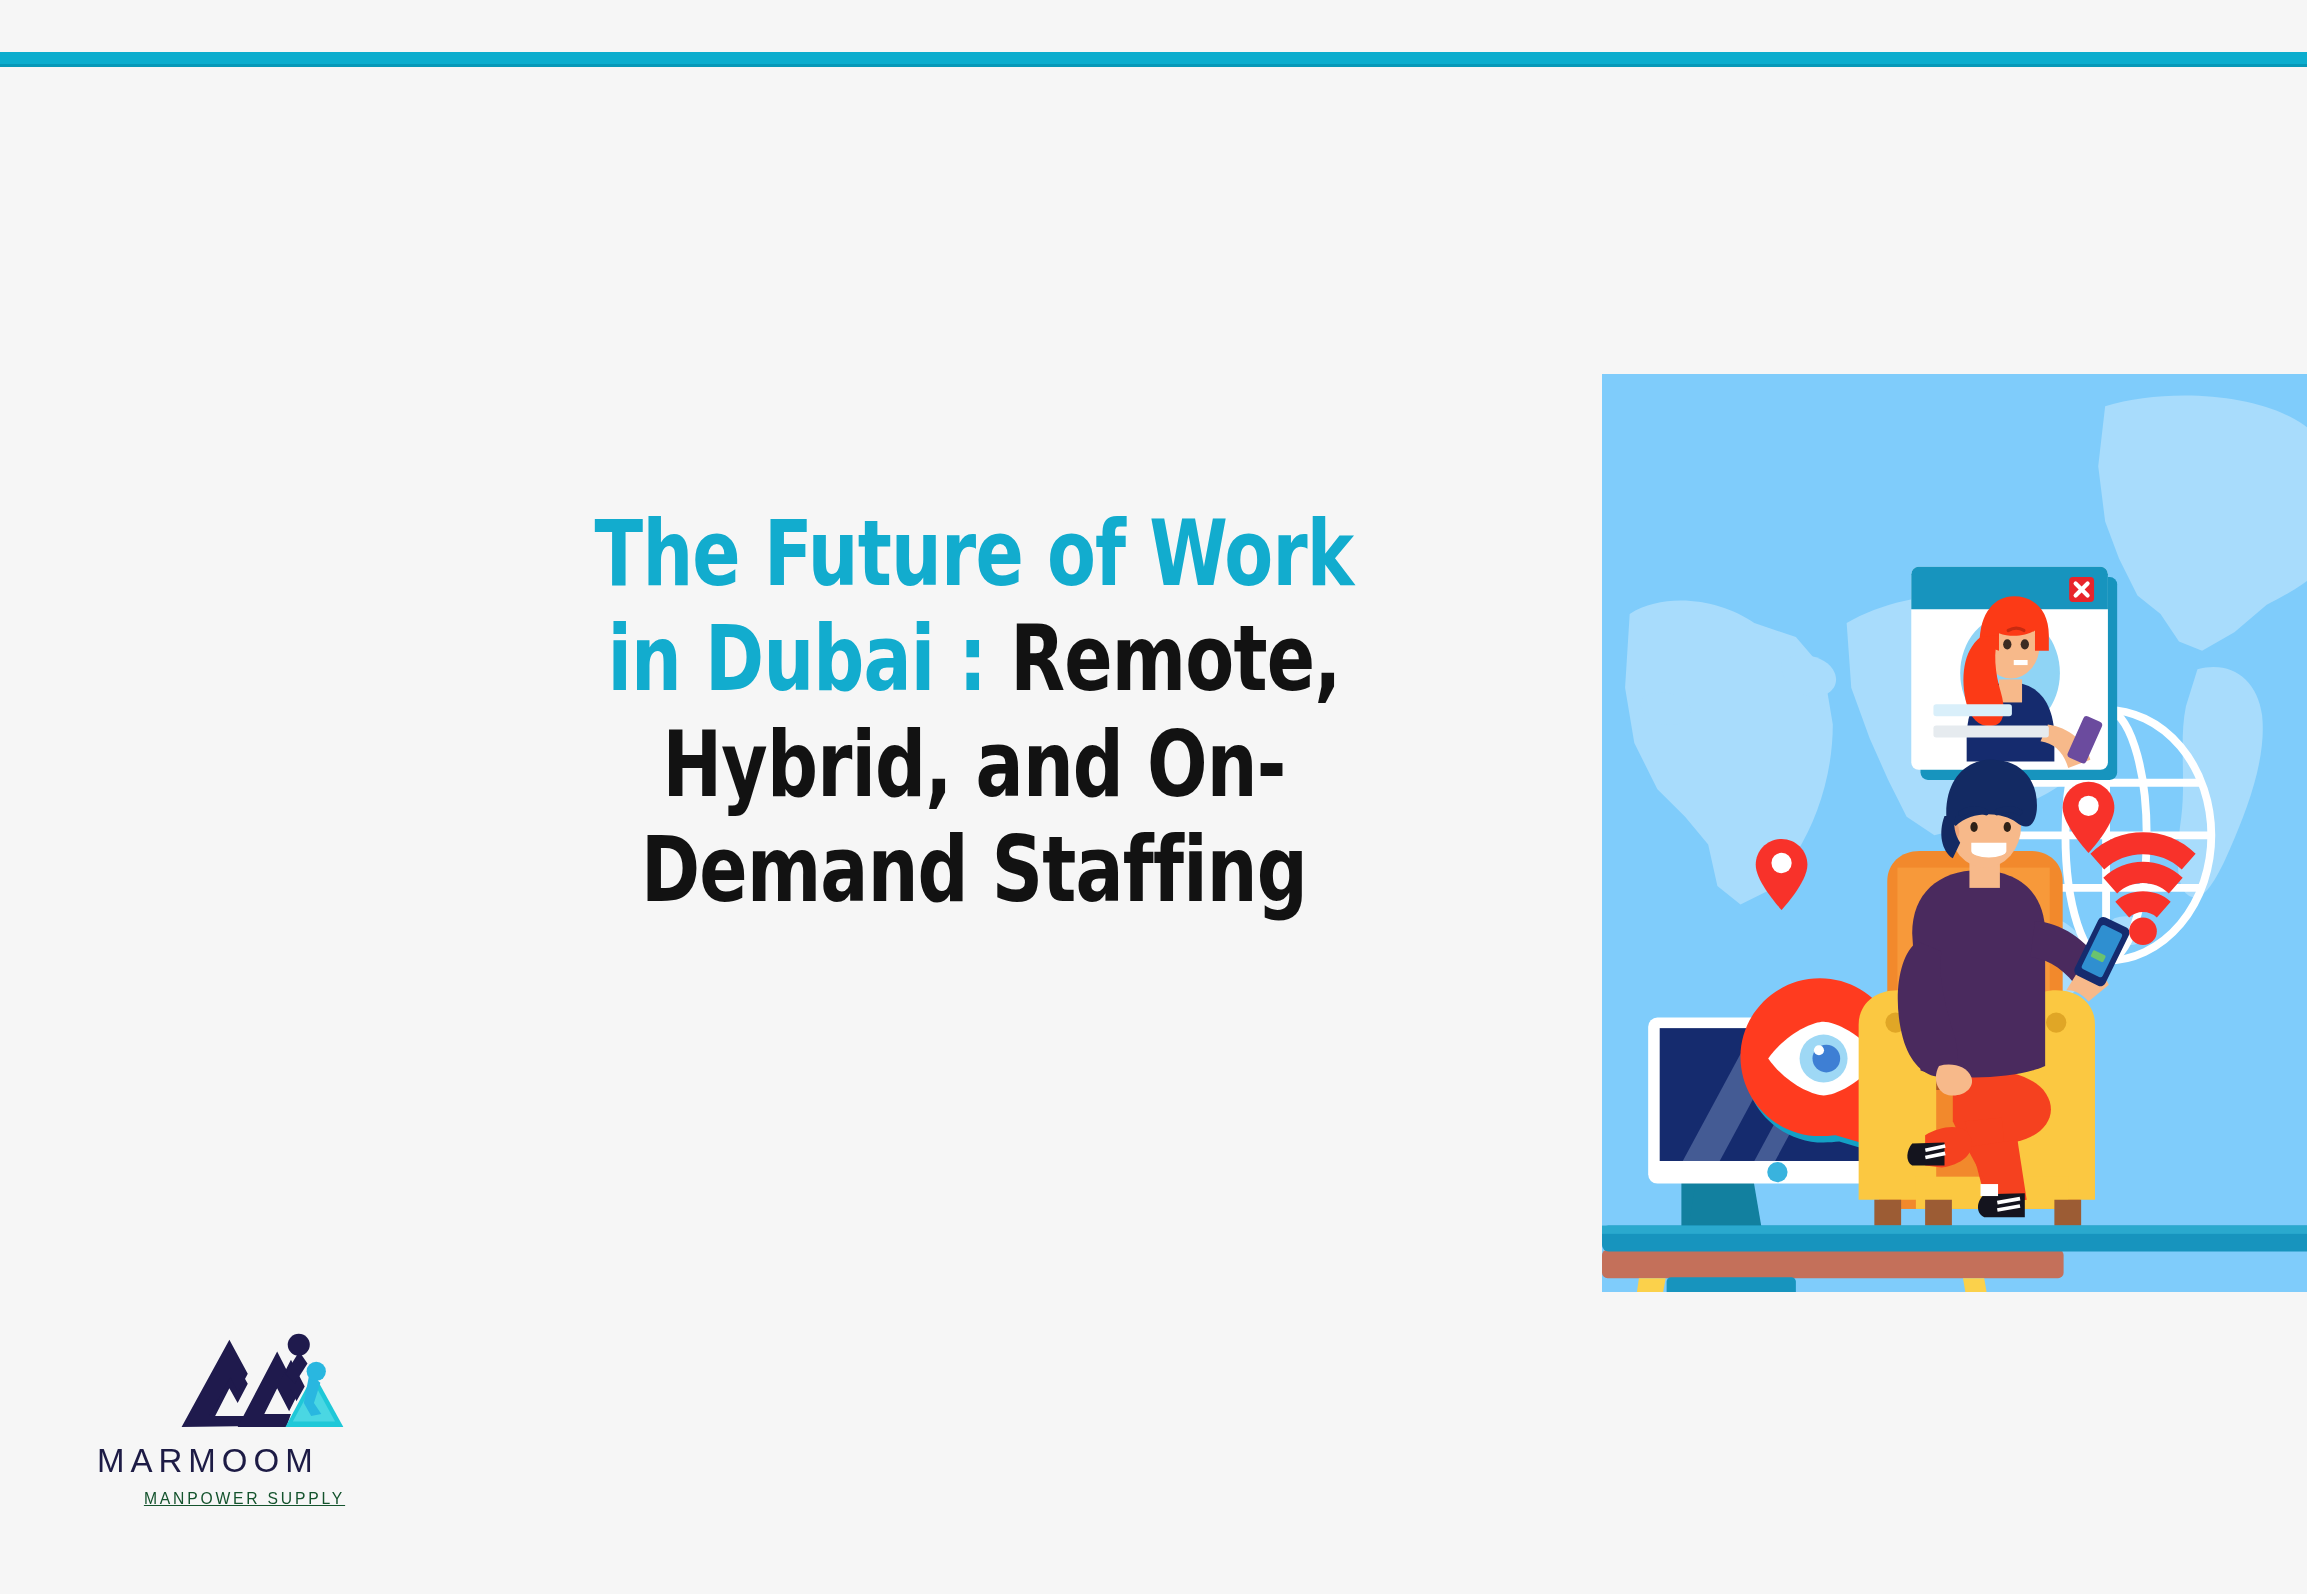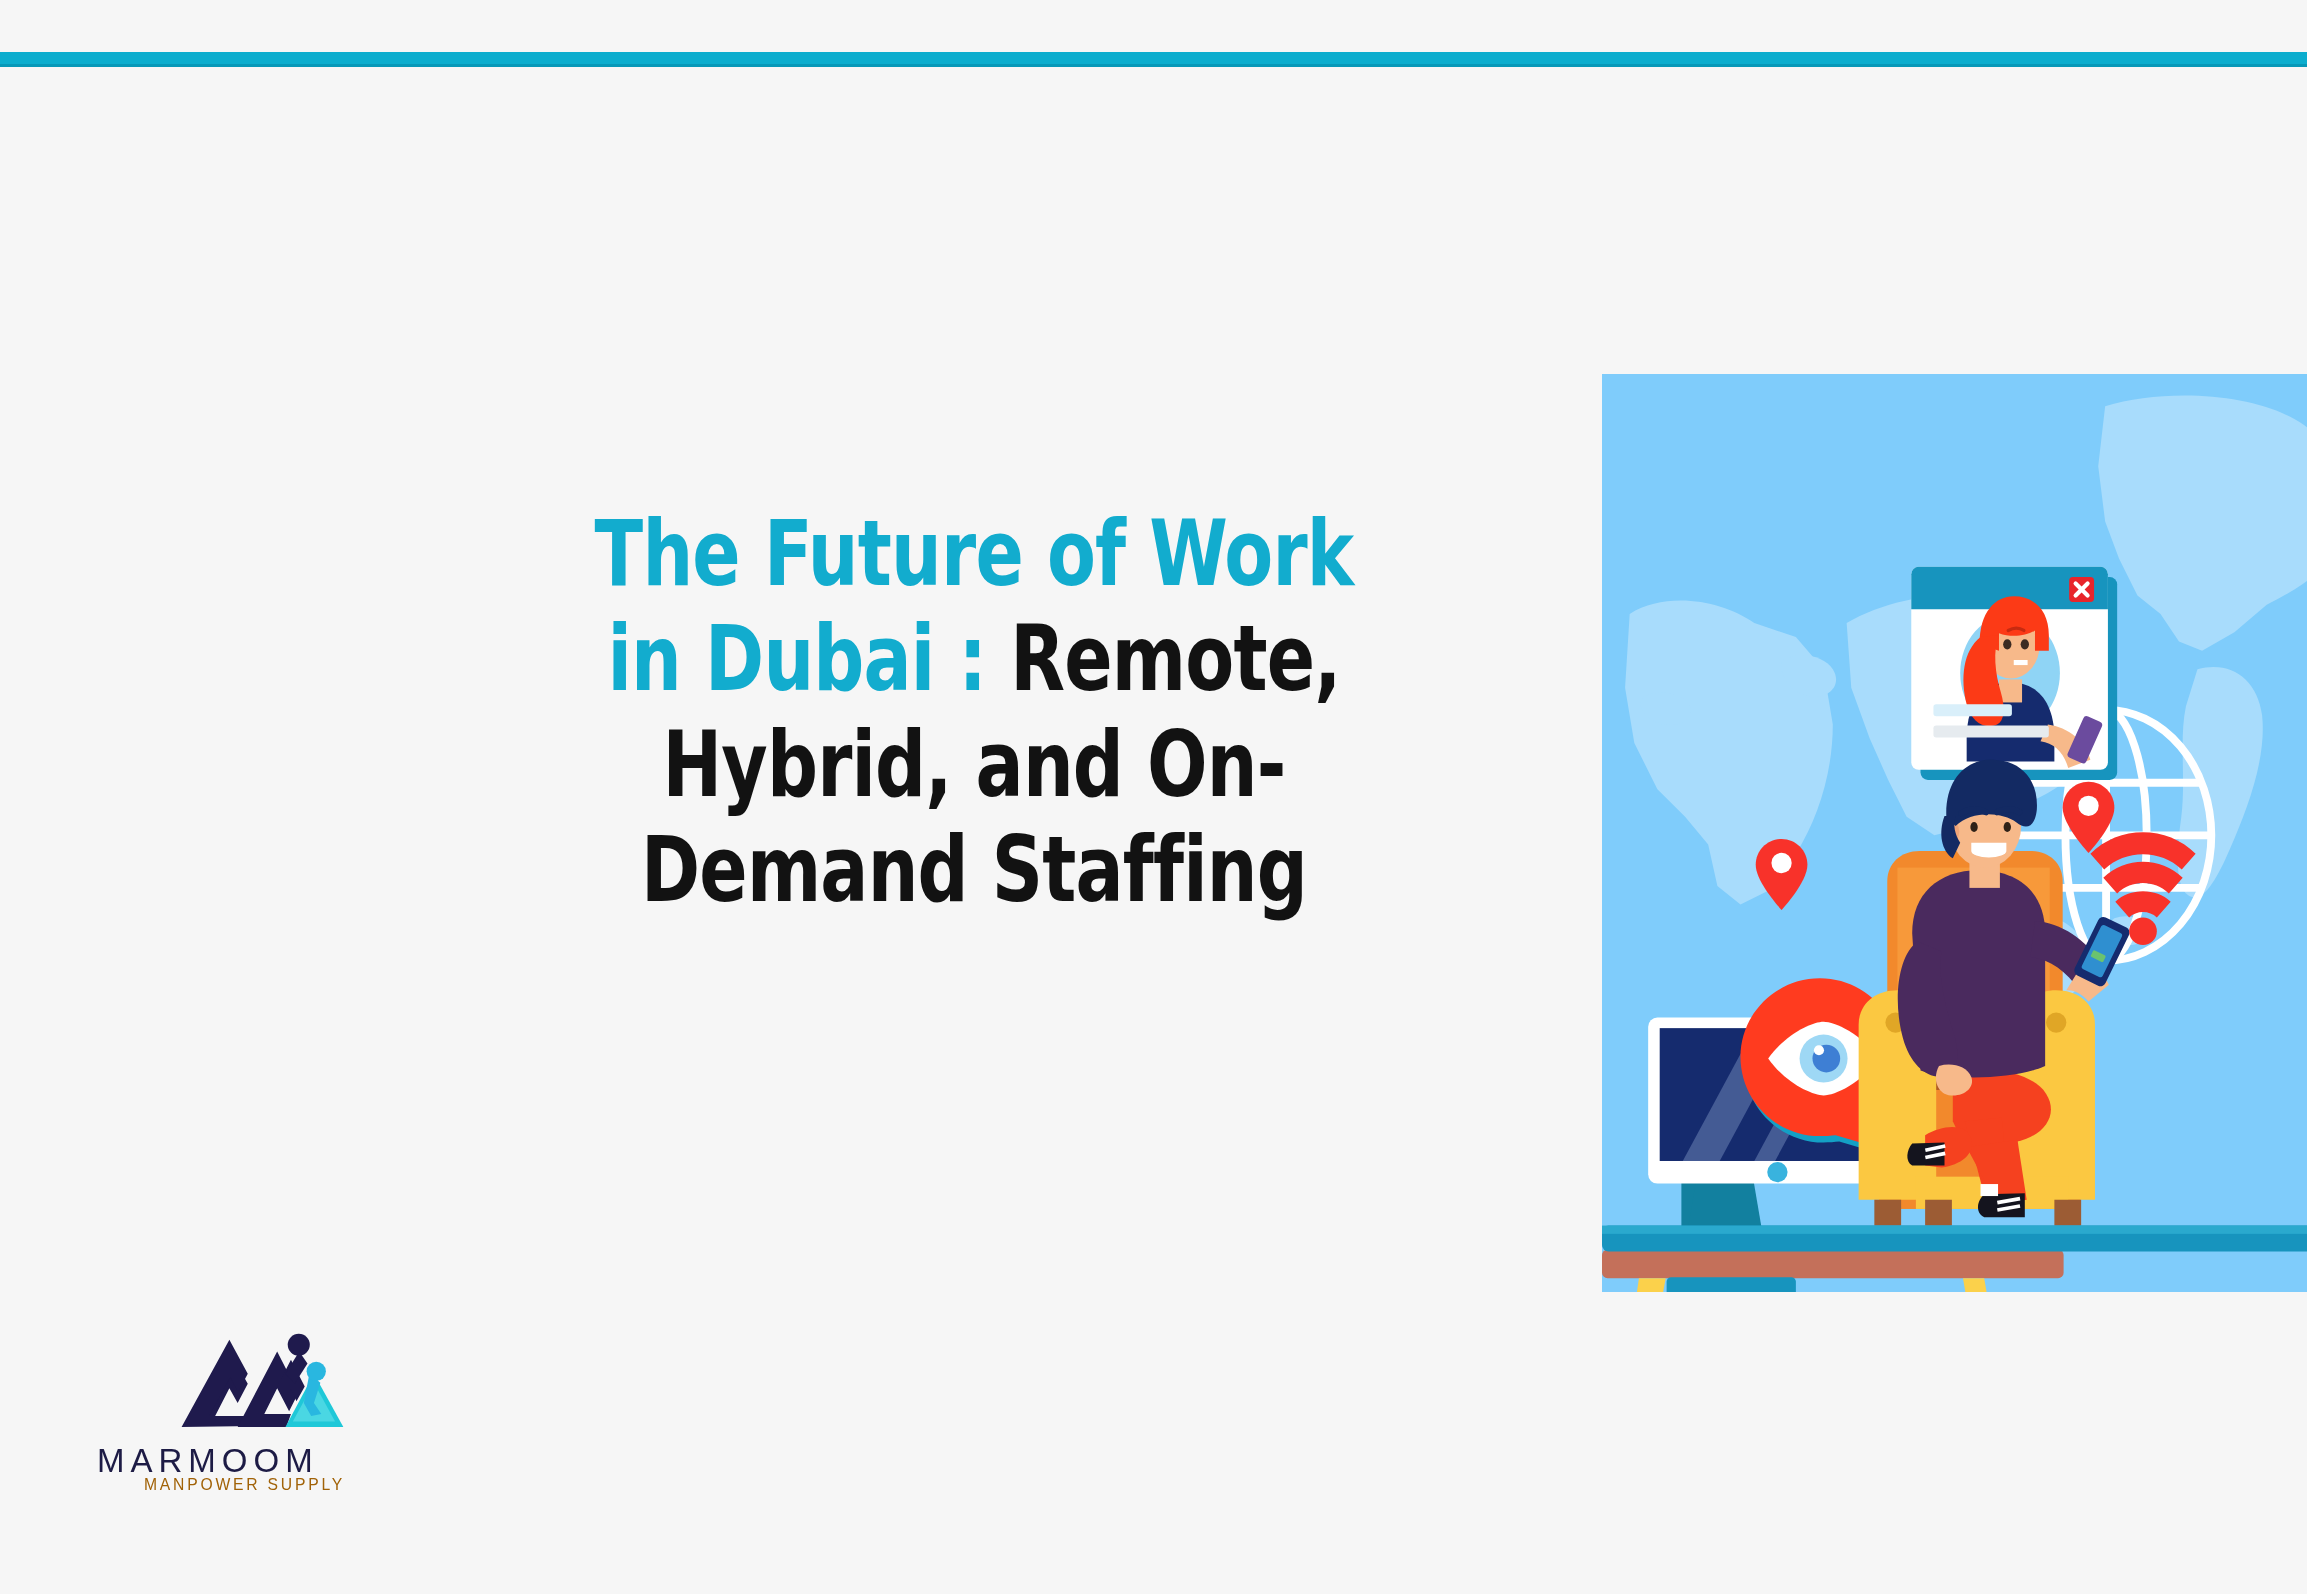--- a/index.html
+++ b/index.html
@@ -31,24 +31,25 @@
   
   .logo{position:absolute;left:97px;top:1324px;width:295px;}
   .logo-mark{width:212px;height:108px;margin:0 auto;display:block;}
   .logo-name{
     text-align:left;color:#1d1b45;
     font-size:33px;font-weight:400;letter-spacing:6px;
     margin-top:12px;line-height:1;
     font-family:"Liberation Sans",sans-serif;
   }
   .logo-tag{
-    text-align:center;color:#a16207;
+    text-align:center;color:#14532d;
     font-size:15.7px;font-weight:400;letter-spacing:2.8px;
-    line-height:1;
+    margin-top:14px;line-height:1;
     font-family:"Liberation Sans",sans-serif;
+    text-decoration:underline;
   }
 
   
   .illus{
     position:absolute;left:1602px;top:374px;
     width:1118px;height:918px;
     background:#7FCCFB;overflow:hidden;
   }
   .illus svg{display:block;width:100%;height:100%;}
 </style>

